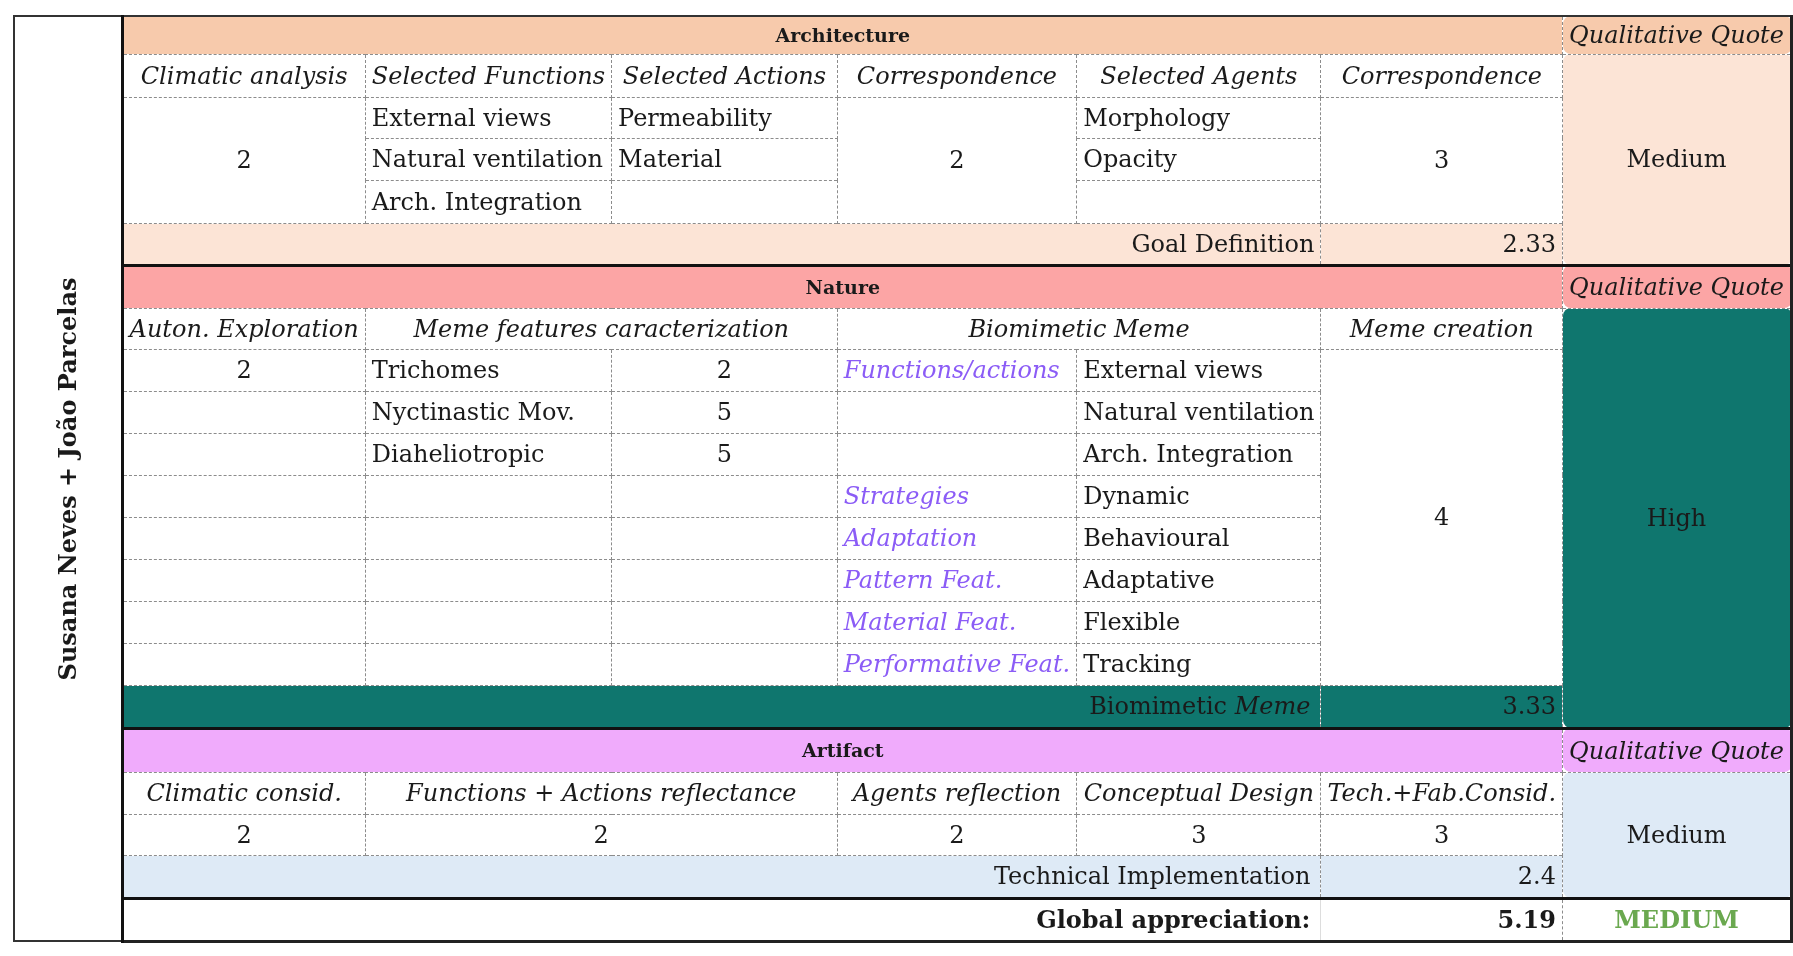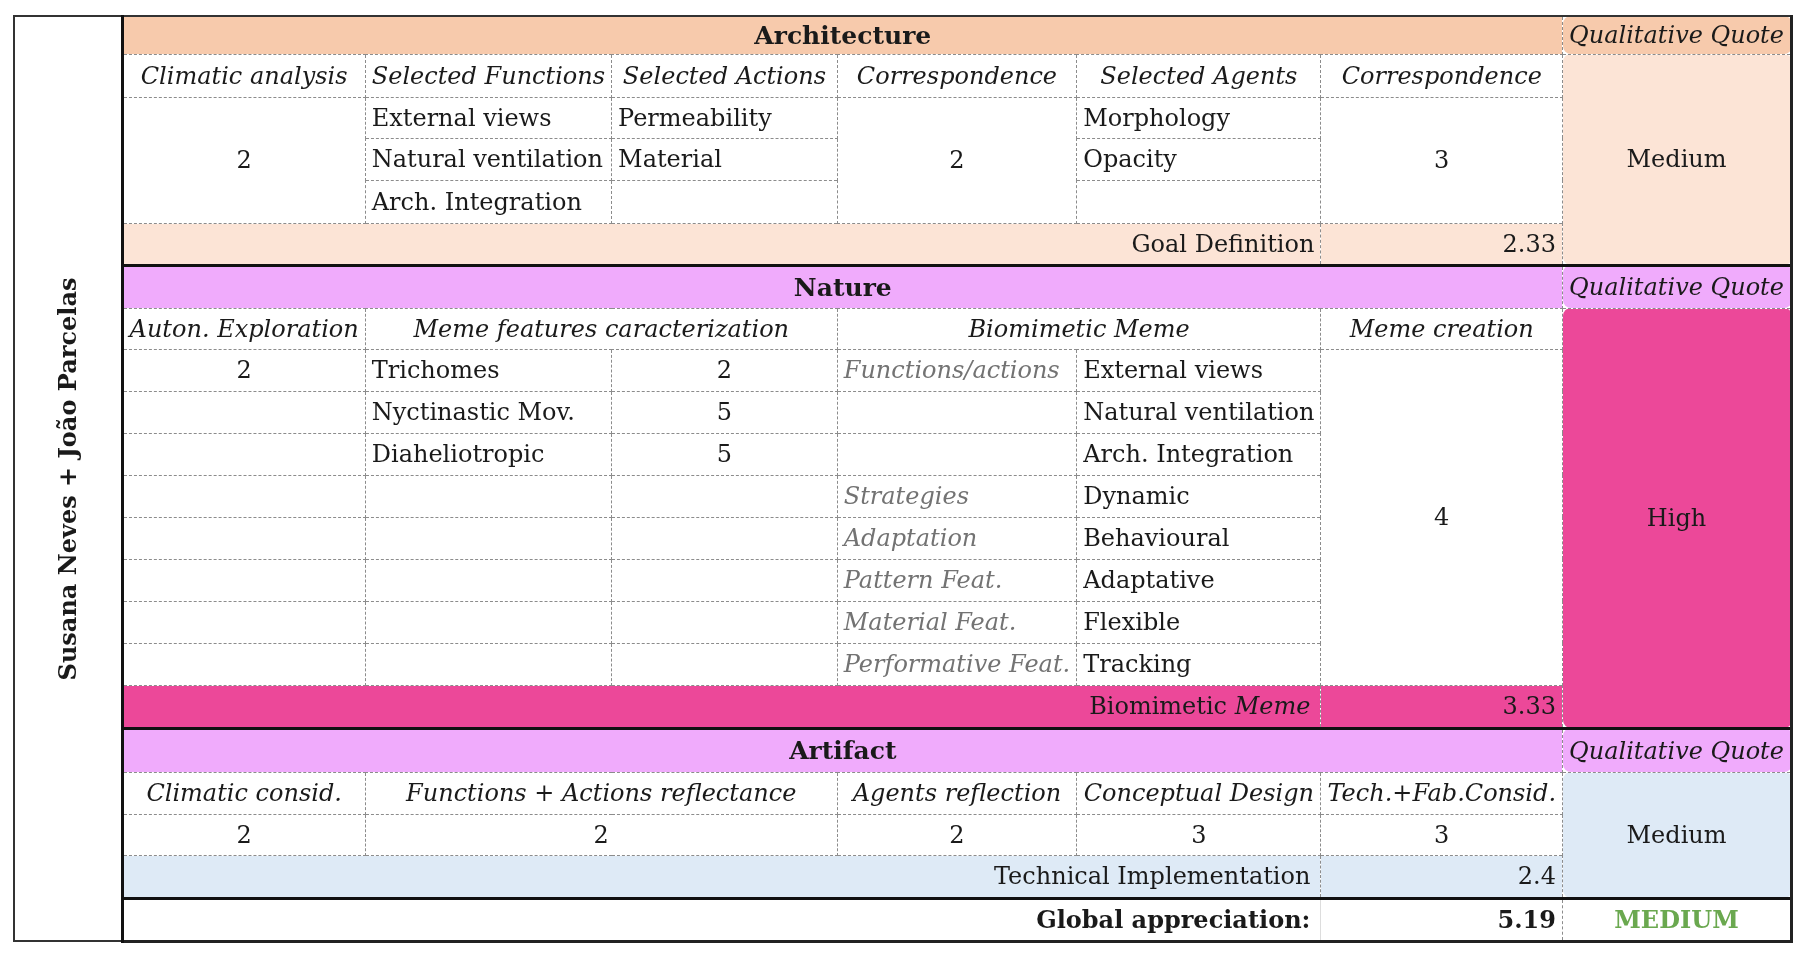--- a/index.html
+++ b/index.html
@@ -6,37 +6,37 @@
   body { width: 1793px; height: 956px; position: relative; overflow: hidden;
          font-family: "DejaVu Serif", "Liberation Serif", serif; color: #1a1a1a; }
   #wrap { position: absolute; left: 13px; top: 15px; }
   table { border-collapse: collapse; table-layout: fixed; }
   td { padding: 0 6px; font-size: 24px; line-height: 1; white-space: nowrap; overflow: hidden;
        border: 1px dashed #8c8c8c; vertical-align: middle; box-sizing: border-box; }
   td.name { border: 2px solid #333; border-right: 3px solid #111; background: #fff; padding: 0; position: relative; }
   td.name .rot { position: absolute; left: 50%; top: 50%; transform: translate(-50%, -50%) rotate(-90deg);
                  font-weight: bold; font-size: 24px; white-space: nowrap; }
   .it { font-style: italic; }
-  .gray { color: #737373; }
+  .gray { color: #8b5cf6; }
   .c { text-align: center; }
   .r { text-align: right; }
   .l { text-align: left; }
   .b { font-weight: bold; }
   .sec-top td { border-top: 3px solid #111; }
   .outer-right { border-right: 3px solid #222 !important; border-radius: 8px; }
   .bot td { border-bottom: 3px solid #222; }
   .h-arch { background: #f7caac; }
   .l-arch { background: #fce4d6; }
-  .h-nat { background: #f0abfc; }
-  .l-nat { background: #ec4899; }
+  .h-nat { background: #fca5a5; }
+  .l-nat { background: #0f766e; }
   .h-art { background: #f0abfc; }
   .l-art { background: #deeaf6; }
   .w { background: #ffffff; }
   .medium-green { color: #6aa84f; font-weight: bold; }
-  .hdr { font-weight: bold; font-size: 25px; }
+  .hdr { font-weight: bold; font-size: 19px; }
 </style>
 </head>
 <body>
 
 <div id="wrap">
 <table>
   <colgroup>
     <col style="width:156px">
         <col style="width:230px">
         <col style="width:231px">

